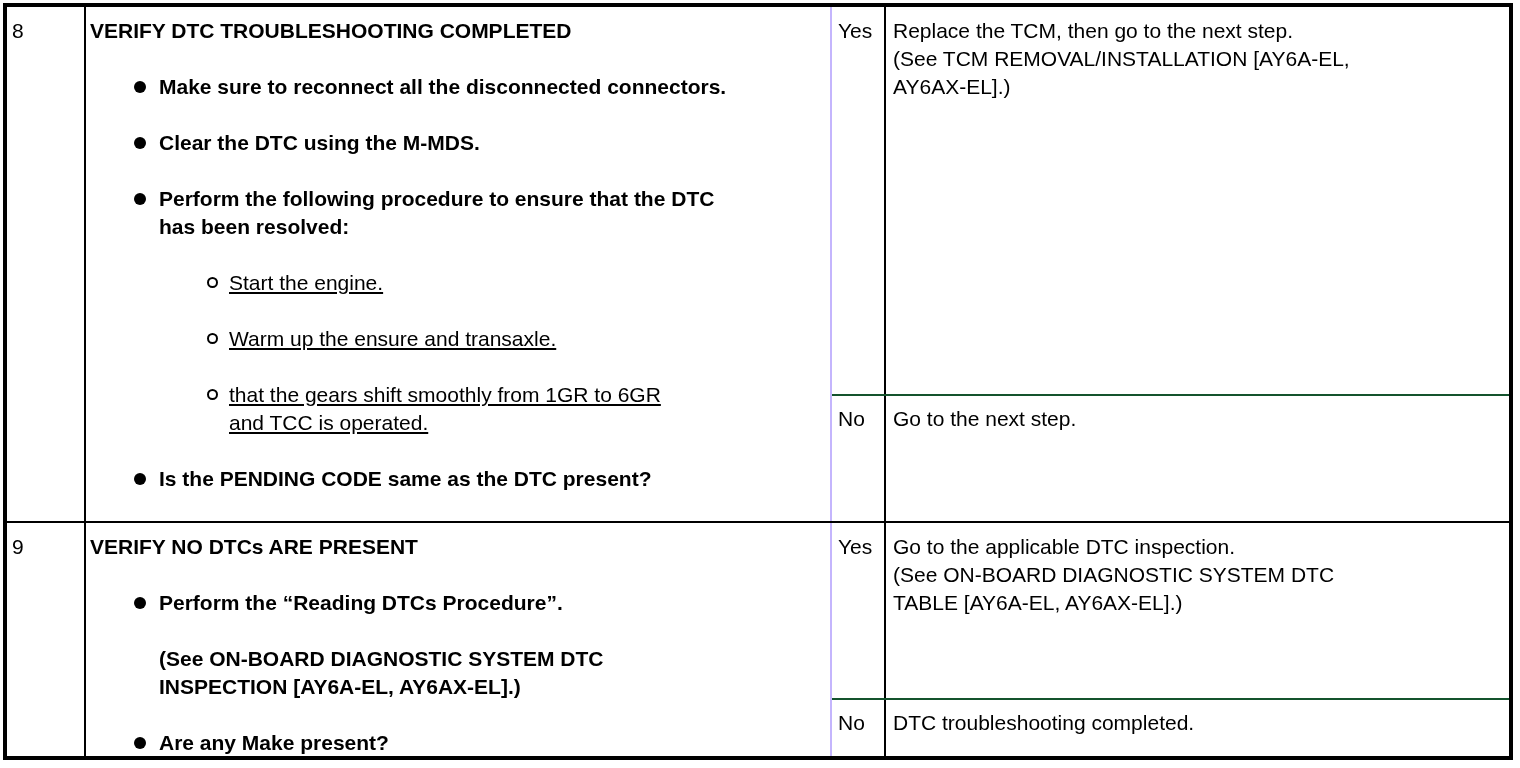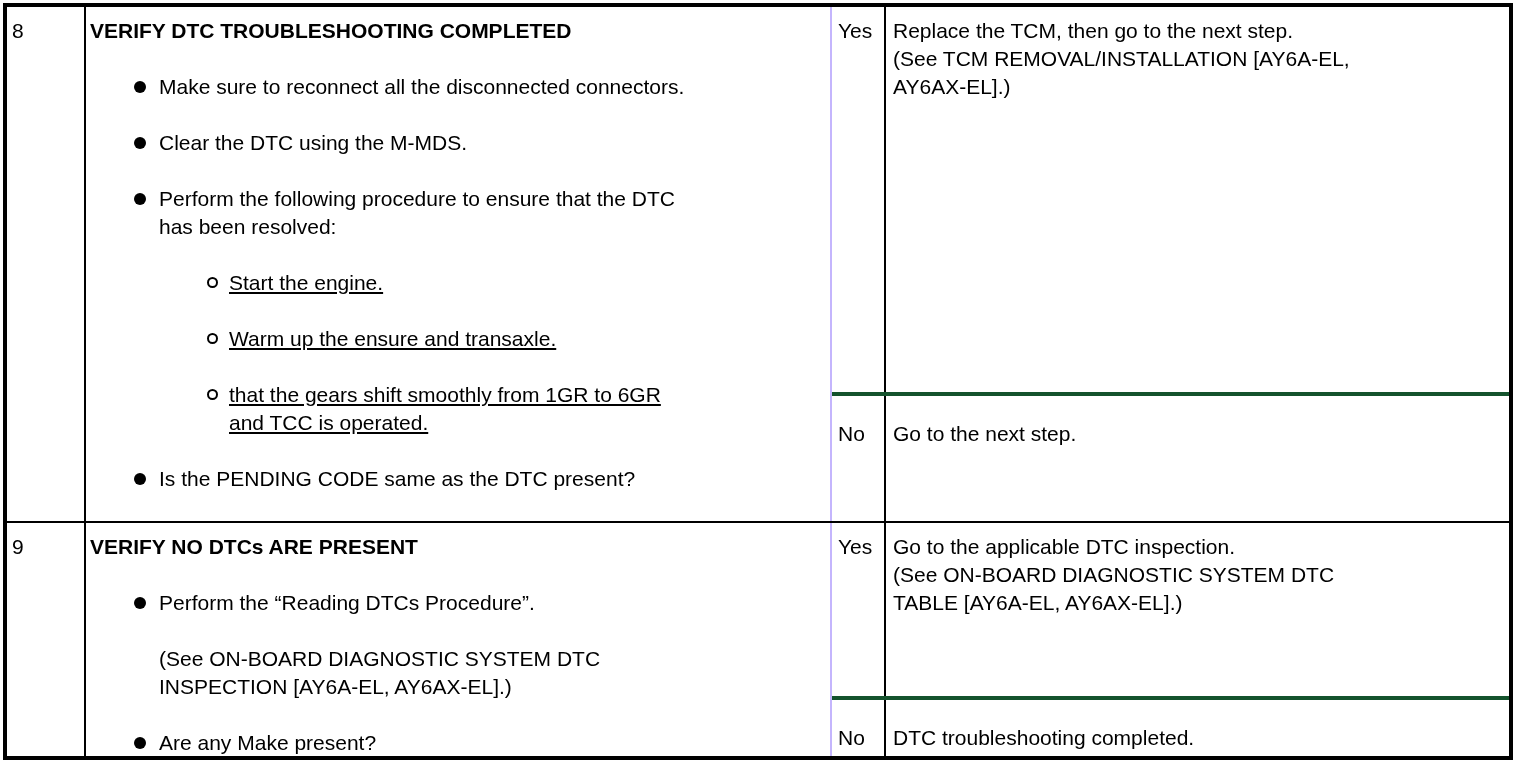--- a/index.html
+++ b/index.html
@@ -37,38 +37,38 @@
   }
   .action-cell {
     width: 746px;
     border-right: 2px solid #c4b5fd;
     box-sizing: border-box;
     padding: 10px 8px 0 4px;
     flex: none;
   }
   .results-col { flex: 1; display: flex; flex-direction: column; min-width: 0; }
   .subrow { display: flex; box-sizing: border-box; }
-  .subrow.split { border-bottom: 4px solid #14532d; }
+  .subrow.split { border-bottom: 2px solid #14532d; }
   .r8 .subrow.yes { height: 389px; }
   .r9 .subrow.yes { height: 177px; }
   .subrow.no { flex: 1; }
 
   .answer-cell {
     width: 54px;
     border-right: 2px solid #000;
     box-sizing: border-box;
     padding: 10px 2px 0 6px;
     flex: none;
   }
   .result-cell { flex: 1; padding: 10px 10px 0 7px; min-width: 0; }
-  .subrow.no .answer-cell, .subrow.no .result-cell { padding-top: 24px; }
+  .subrow.no .answer-cell, .subrow.no .result-cell { padding-top: 9px; }
 
   .title { font-weight: bold; }
   .item { position: relative; margin-top: 28px; }
-  .item.l1, .item.l0 { padding-left: 69px; }
+  .item.l1, .item.l0 { padding-left: 69px; font-weight: bold; }
   .item.l2 { padding-left: 139px; text-decoration: underline; }
   .bullet {
     position: absolute;
     left: 44px;
     top: 8px;
     width: 12px;
     height: 12px;
     border-radius: 50%;
     background: #000;
   }

